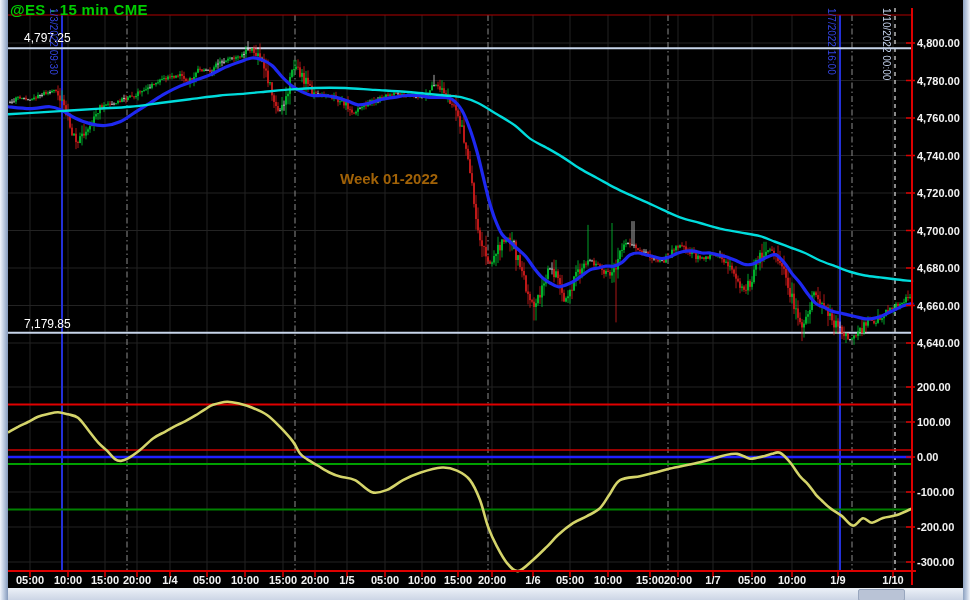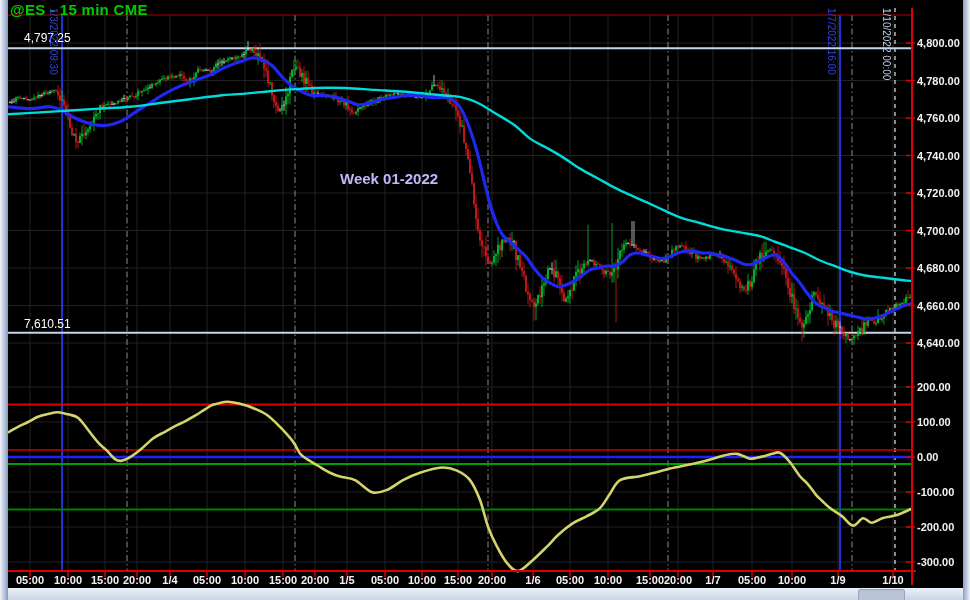--- a/index.html
+++ b/index.html
@@ -4,21 +4,21 @@
 <style>
   html,body{margin:0;padding:0;background:#222;}
   .window{position:relative;width:970px;height:600px;background:#000;overflow:hidden;
           font-family:"Liberation Sans",sans-serif;}
   svg{position:absolute;left:0;top:0;z-index:1;}
   .overlay{position:absolute;z-index:3;white-space:nowrap;}
   .chart-title{left:10px;top:1px;font-size:15px;font-weight:bold;color:#00cc00;letter-spacing:.3px;}
   .price-flag{left:12px;font-size:12px;color:#ffffff;text-shadow:0 0 2px #000;margin-left:12px;}
   .price-flag.upper{top:31px;}
   .price-flag.lower{top:317px;}
-  .week-annotation{left:340px;top:170px;font-size:15px;font-weight:bold;color:#c4b5fd;}
+  .week-annotation{left:340px;top:170px;font-size:15px;font-weight:bold;color:#a16207;}
   .session-label{top:8px;font-size:10px;transform-origin:0 0;transform:rotate(90deg);}
   .session-label.s1{left:59px;color:#3344e0;}
   .session-label.s2{left:837px;color:#3344e0;}
   .session-label.s3{left:892px;color:#c2d0ea;}
   .edge{position:absolute;top:0;height:600px;z-index:5;}
   .edge.left{left:0;width:8px;background:linear-gradient(90deg,#f0f4fb 0%,#b6c5dc 55%,#8499bb 100%);}
   .edge.right{right:0;width:7px;background:linear-gradient(270deg,#f0f4fb 0%,#b6c5dc 55%,#8ea2c0 100%);}
   .bottom-bar{position:absolute;left:0;bottom:0;width:970px;height:12px;z-index:4;
               background:linear-gradient(180deg,#ecf1f8,#ccd5e5);}
   .scroll-thumb{position:absolute;left:858px;top:1px;width:45px;height:10px;
@@ -1091,21 +1091,21 @@
         <text x="792" y="584" text-anchor="middle" font-family="&quot;Liberation Sans&quot;,sans-serif" font-size="11" font-weight="bold" fill="#f2f2f2">10:00</text>
         <line x1="838" y1="571" x2="838" y2="577" stroke="#dd0000" stroke-width="1.5"></line>
         <text x="838" y="584" text-anchor="middle" font-family="&quot;Liberation Sans&quot;,sans-serif" font-size="11" font-weight="bold" fill="#f2f2f2">1/9</text>
         <line x1="893" y1="571" x2="893" y2="577" stroke="#dd0000" stroke-width="1.5"></line>
         <text x="893" y="584" text-anchor="middle" font-family="&quot;Liberation Sans&quot;,sans-serif" font-size="11" font-weight="bold" fill="#f2f2f2">1/10</text>
       </g>
     </svg>
 
   <div class="overlay chart-title">@ES - 15 min  CME</div>
   <div class="overlay price-flag upper">4,797.25</div>
-  <div class="overlay price-flag lower">7,610.51</div>
+  <div class="overlay price-flag lower">7,179.85</div>
   <div class="overlay week-annotation">Week 01-2022</div>
   <div class="overlay session-label s1">1/3/2022 09:30</div>
   <div class="overlay session-label s2">1/7/2022 16:00</div>
   <div class="overlay session-label s3">1/10/2022 00:00</div>
 
   <div class="edge left"></div>
   <div class="edge right"></div>
   <div class="bottom-bar">
     <div class="scroll-thumb"></div>
   </div>

